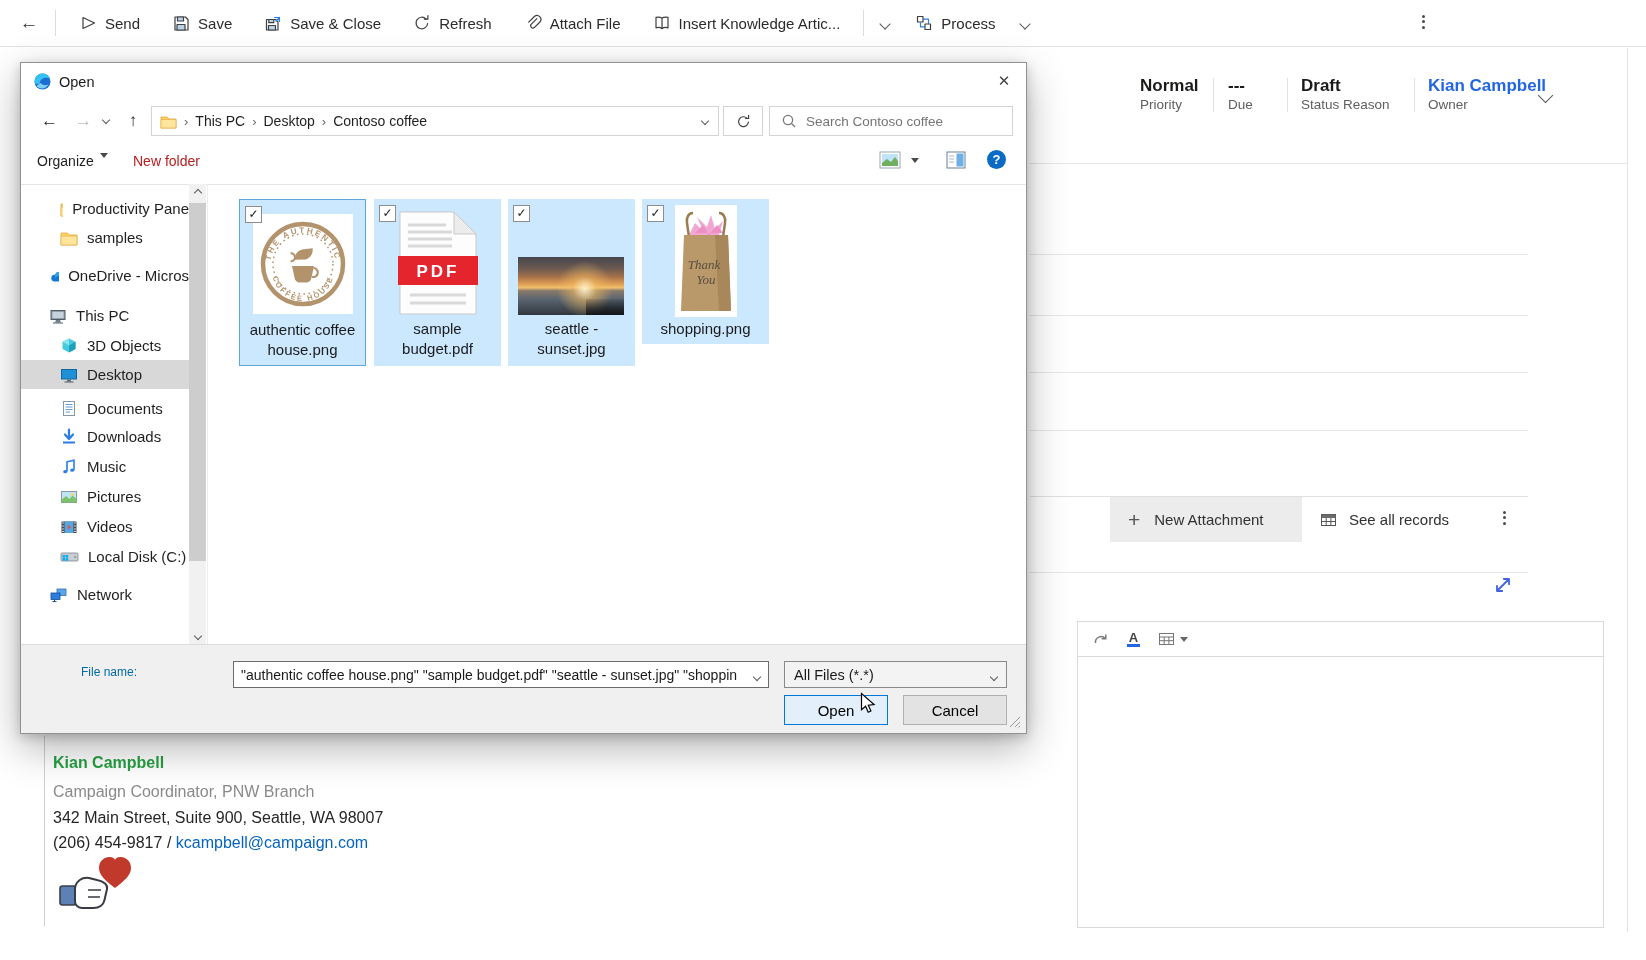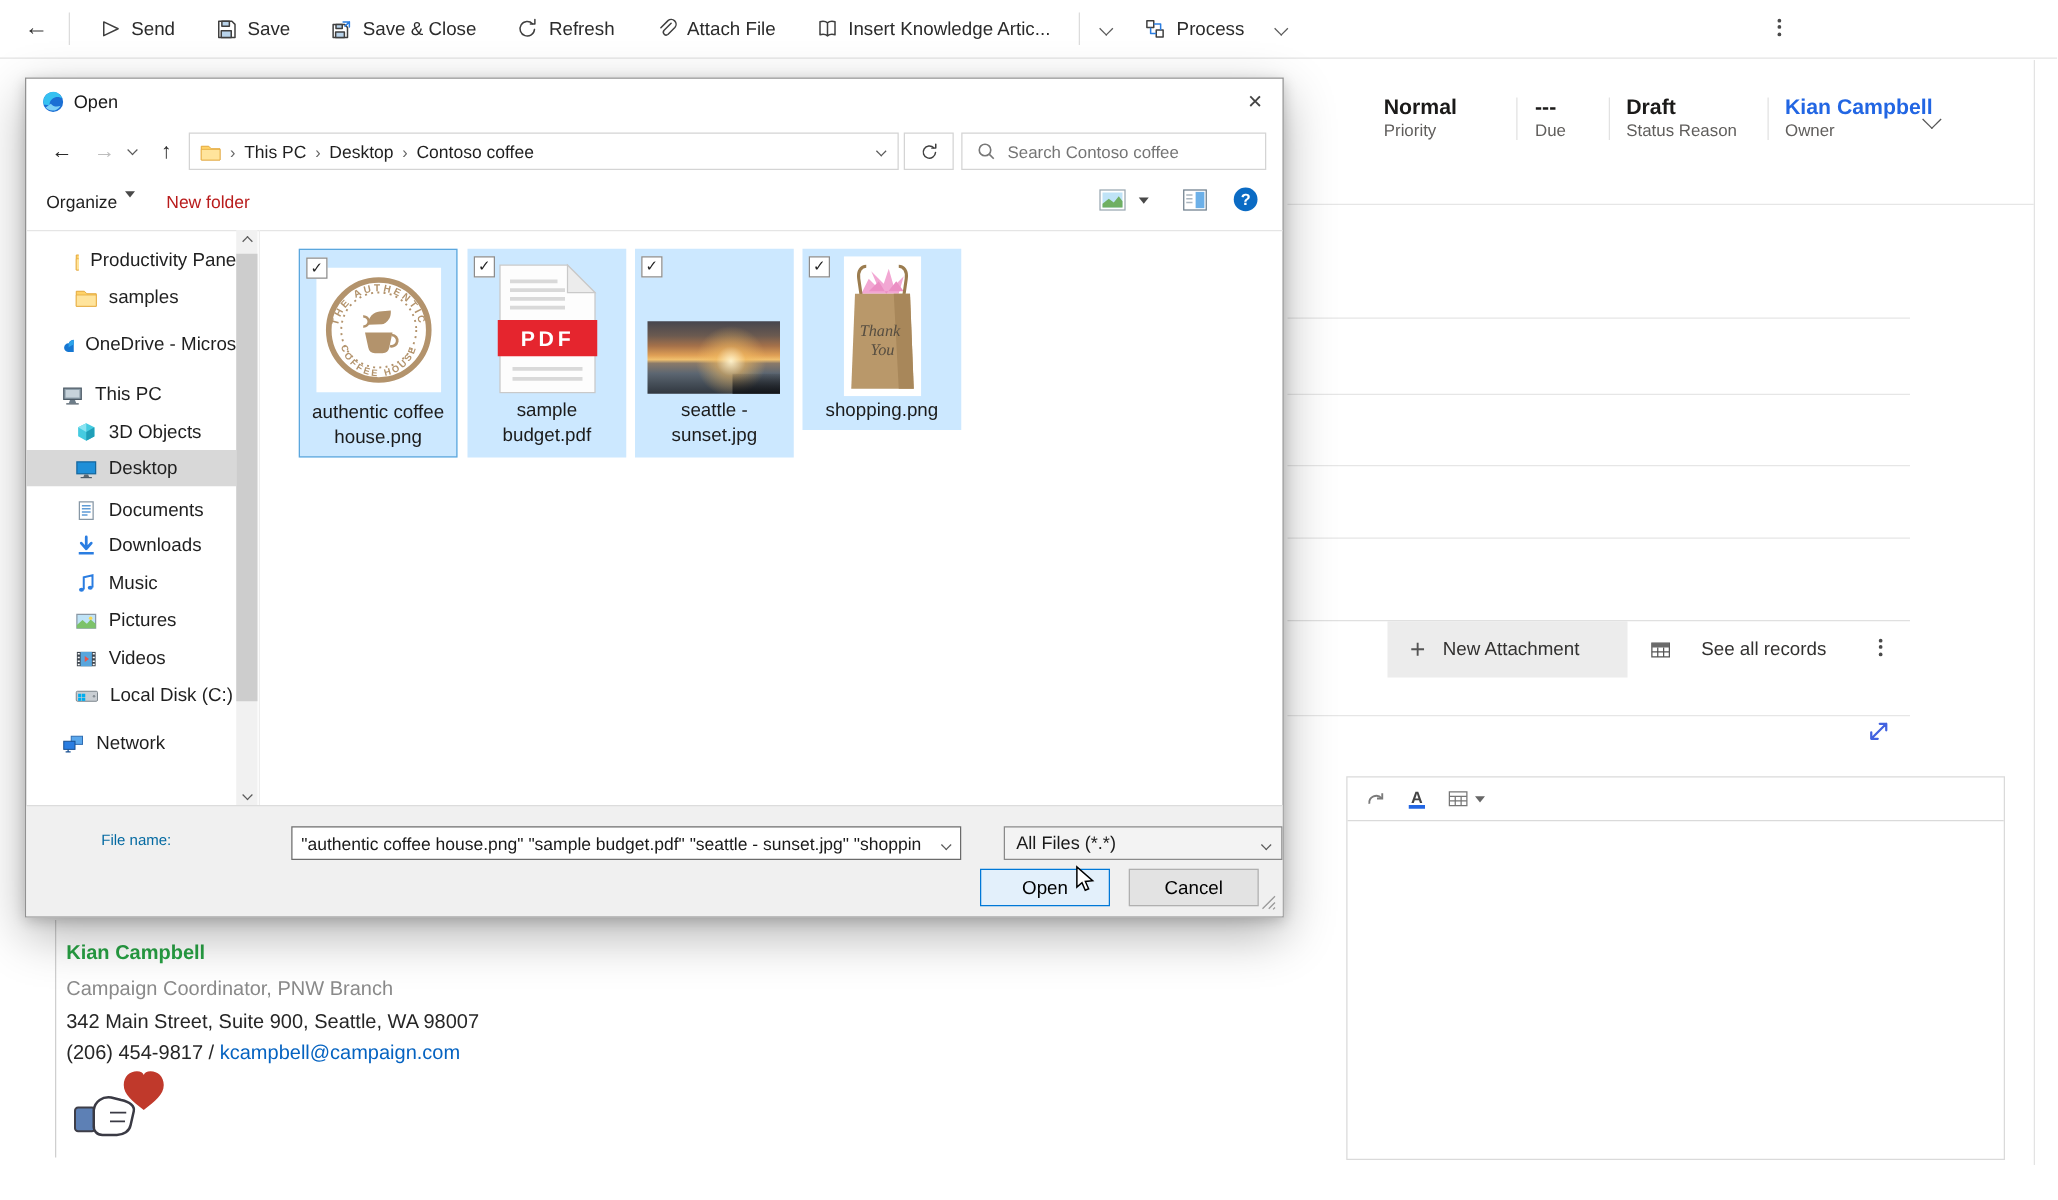--- a/index.html
+++ b/index.html
@@ -99,21 +99,21 @@
       <span>Process</span>
       </button>
     <span style="padding:0 10px"><span class="chev"></span></span>
   </div>
   <div class="abs dots" style="left:1417px;top:12px;width:12px">
       <i></i>
       <i></i>
       <i></i>
     </div>
 
-  <div class="abs" style="left:1107px;top:76px">
+  <div class="abs" style="left:1140px;top:76px">
     <div class="rh-val">Normal</div>
     <div class="rh-lab">Priority</div>
     </div>
   <div class="vl" style="left:1213px;top:78px;height:34px"></div>
   <div class="abs" style="left:1228px;top:76px">
     <div class="rh-val">---</div>
     <div class="rh-lab">Due</div>
     </div>
   <div class="vl" style="left:1287px;top:78px;height:34px"></div>
   <div class="abs" style="left:1301px;top:76px">
@@ -132,21 +132,21 @@
   <div class="hl" style="left:1030px;top:315px;width:498px"></div>
   <div class="hl" style="left:1030px;top:372px;width:498px"></div>
   <div class="hl" style="left:1030px;top:430px;width:498px"></div>
   <div class="hl" style="left:1030px;top:496px;width:498px;background:#e0e0e0"></div>
   <div class="vl" style="left:1627px;top:48px;height:884px;background:#e3e3e3"></div>
 
   <div class="abs" style="left:1110px;top:497px;width:192px;height:45px;background:#ececec;display:flex;align-items:center;gap:14px;padding-left:18px;box-sizing:border-box;font-size:15px;color:#323130">
     <span style="font-size:21px;color:#555;line-height:18px">+</span>
     <span>New Attachment</span>
   </div>
-  <div class="abs" style="left:1308px;top:497px;width:170px;height:45px;display:flex;align-items:center;gap:24px;padding-left:12px;box-sizing:border-box;font-size:15px;color:#323130">
+  <div class="abs" style="left:1308px;top:497px;width:170px;height:45px;display:flex;align-items:center;gap:12px;padding-left:12px;box-sizing:border-box;font-size:15px;color:#323130">
     <svg width="17" height="16">
         <rect x="1.5" y="2.5" width="14" height="11" fill="#fff" stroke="#555"></rect>
         <rect x="1.5" y="2.5" width="14" height="3.5" fill="#6b6b6b"></rect>
         <path d="M1.5 9.5h14M6.2 6v7.5M10.9 6v7.5" stroke="#555" stroke-width="1"></path>
       </svg>
     <span>See all records</span>
   </div>
   <div class="abs dots" style="left:1498px;top:508px;width:12px">
       <i></i>
       <i></i>
@@ -442,21 +442,21 @@
           <div>shopping.png</div>
         </div>
     </div>
 
     <div class="abs" style="left:0;top:581px;width:100%;height:89px;background:#f0f0f0;border-top:1px solid #dcdcdc;box-sizing:border-box"></div>
     <div class="abs" style="left:60px;top:602px;width:145px;text-align:left;font-size:12px;color:#0369a1">File name:</div>
     <div class="abs" style="left:212px;top:598px;width:536px;height:27px;background:#fff;border:1px solid #6b6b6b;box-sizing:border-box;display:flex;align-items:center">
       <input style="flex: 1 1 0%; border: none; outline: none; font-size: 14px; font-family: inherit; color: rgb(26, 26, 26); padding: 0px 4px 0px 7px; background: transparent; min-width: 0px;" value="&quot;authentic coffee house.png&quot; &quot;sample budget.pdf&quot; &quot;seattle - sunset.jpg&quot; &quot;shoppin">
       <span style="width:22px;text-align:center"><span class="chev sm"></span></span>
     </div>
-    <div class="abs" style="left:782px;top:598px;width:223px;height:27px;background:#f3f3f3;border:1px solid #8a8a8a;box-sizing:border-box;display:flex;align-items:center;font-size:14.5px;color:#1a1a1a">
+    <div class="abs" style="left:763px;top:598px;width:223px;height:27px;background:#f3f3f3;border:1px solid #8a8a8a;box-sizing:border-box;display:flex;align-items:center;font-size:14.5px;color:#1a1a1a">
       <span style="flex:1;padding-left:9px">All Files (*.*)</span>
       <span style="width:24px;text-align:center"><span class="chev sm"></span></span>
     </div>
     <button class="ftr-btn" style="left:763px;top:632px;background:#e3f0fb;border:1px solid #0078d7">
         <span>Open</span>
       </button>
     <button class="ftr-btn" style="left:882px;top:632px;background:#e3e3e3;border:1px solid #b0b0b0">
         <span>Cancel</span>
       </button>
     <svg class="abs" style="left:987px;top:652px" width="14" height="14">

